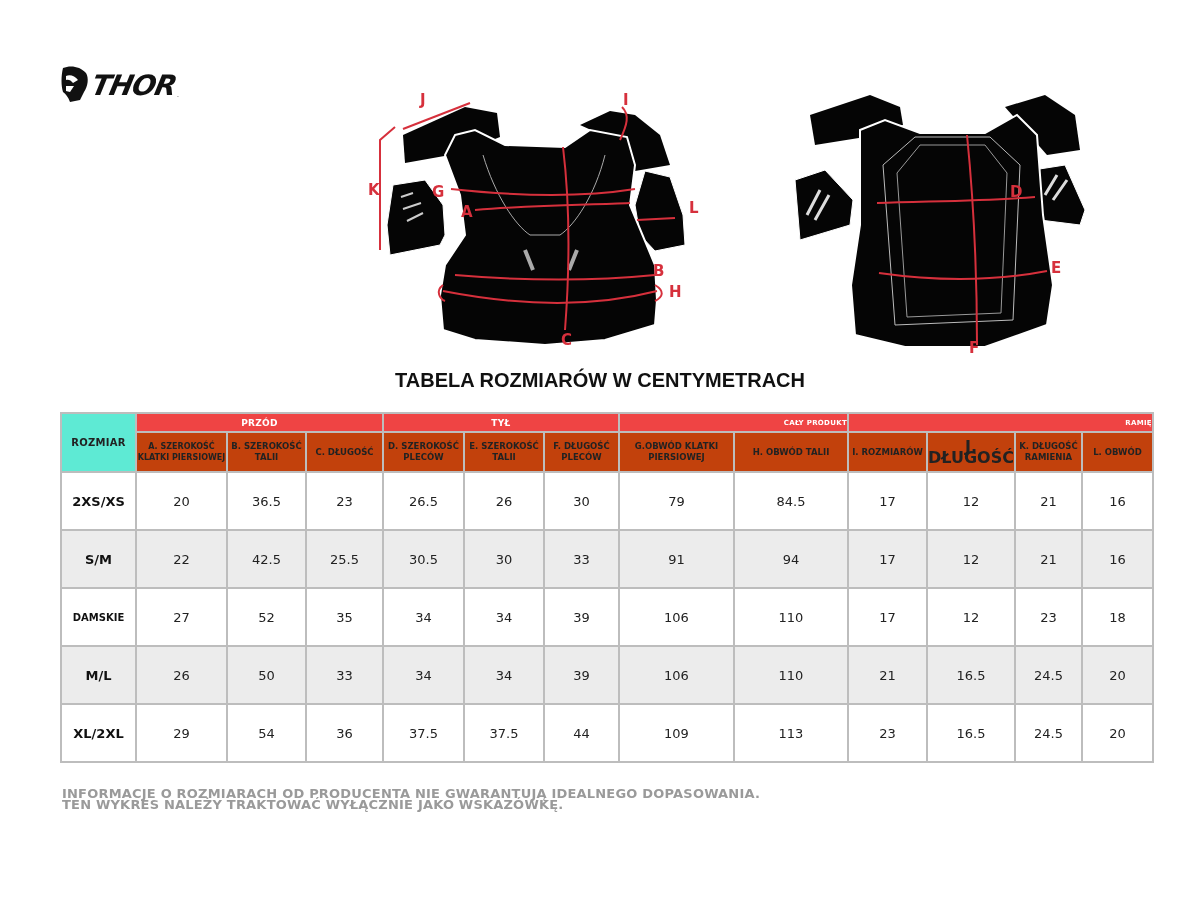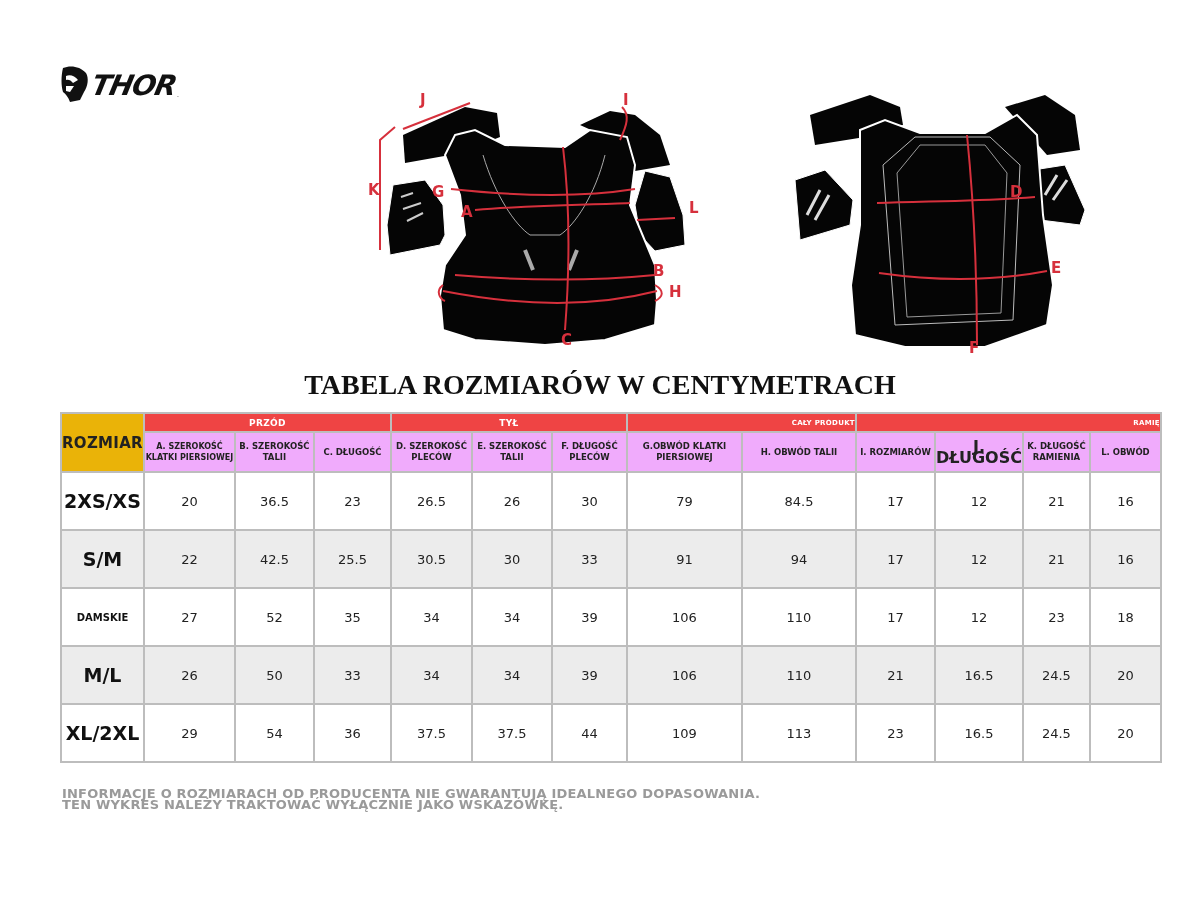--- a/index.html
+++ b/index.html
@@ -11,33 +11,33 @@
   .logo-text { font-family:"DejaVu Sans", sans-serif; font-weight:bold; font-style:italic; font-size:28px; letter-spacing:-1px; color:#111; margin-left:2px; transform:skewX(-12deg); }
   .logo-tm { font-size:6px; color:#111; align-self:flex-end; margin-bottom:10px; margin-left:1px; }
 
   
   .diagram { position:absolute; }
   .diagram-front { left:365px; top:85px; width:345px; height:270px; }
   .diagram-back { left:785px; top:85px; width:315px; height:270px; }
   .mlabel { font-family:"DejaVu Sans", sans-serif; font-size:15px; fill:#d6303c; font-weight:bold; }
 
   
-  .title { position:absolute; left:0; width:1200px; top:369px; text-align:center; font-family:Liberation Serif, serif; font-weight:bold; font-size:28px; color:#111; letter-spacing:0px; }
+  .title { position:absolute; left:0; width:1200px; top:369px; text-align:center; font-family:Liberation Sans, sans-serif; font-weight:bold; font-size:20px; color:#111; letter-spacing:0px; }
 
   
   .size-table { position:absolute; left:60px; top:412px; border-collapse:collapse; table-layout:fixed; }
   .size-table td, .size-table th { border:2px solid #bdbdbd; padding:0; text-align:center; vertical-align:middle; }
   .size-table .group-row th { background:#ef4444; color:#fff; height:17px; font-size:9px; font-weight:bold; border-color:#bdbdbd; border-top:2px solid #bdbdbd; letter-spacing:0.3px; }
   .size-table .group-row th.g-small { font-size:7px;text-align:right; }
-  .size-table .head-row th { background:#f0abfc; color:#222; height:38px; font-size:8px; font-weight:bold; line-height:11px; }
-  .size-table th.size-head { background:#eab308; color:#222; font-size:15px; font-weight:bold; }
+  .size-table .head-row th { background:#c2410c; color:#222; height:38px; font-size:8px; font-weight:bold; line-height:11px; }
+  .size-table th.size-head { background:#5eead4; color:#222; font-size:10px; font-weight:bold; }
   .size-table .head-row th.big { font-size:16px; }
   .size-table .head-row th.mid { font-size:8.5px; }
   .size-table tbody td { height:56px; font-size:13px; color:#222; font-family:"DejaVu Sans", sans-serif; }
-  .size-table tbody td.size-cell { font-weight:bold; font-size:19px; color:#111; }
+  .size-table tbody td.size-cell { font-weight:bold; font-size:13px; color:#111; }
   .size-table tbody td.size-cell.small { font-size:10px;text-align:center; }
   .size-table tbody tr.alt td { background:#ececec; }
 
   
   .disclaimer { position:absolute; left:62px; top:788px; font-size:13px; font-weight:bold; color:#9a9a9a; line-height:11px; letter-spacing:0.2px; }
 </style>
 </head>
 <body>
 
 <div class="logo">

